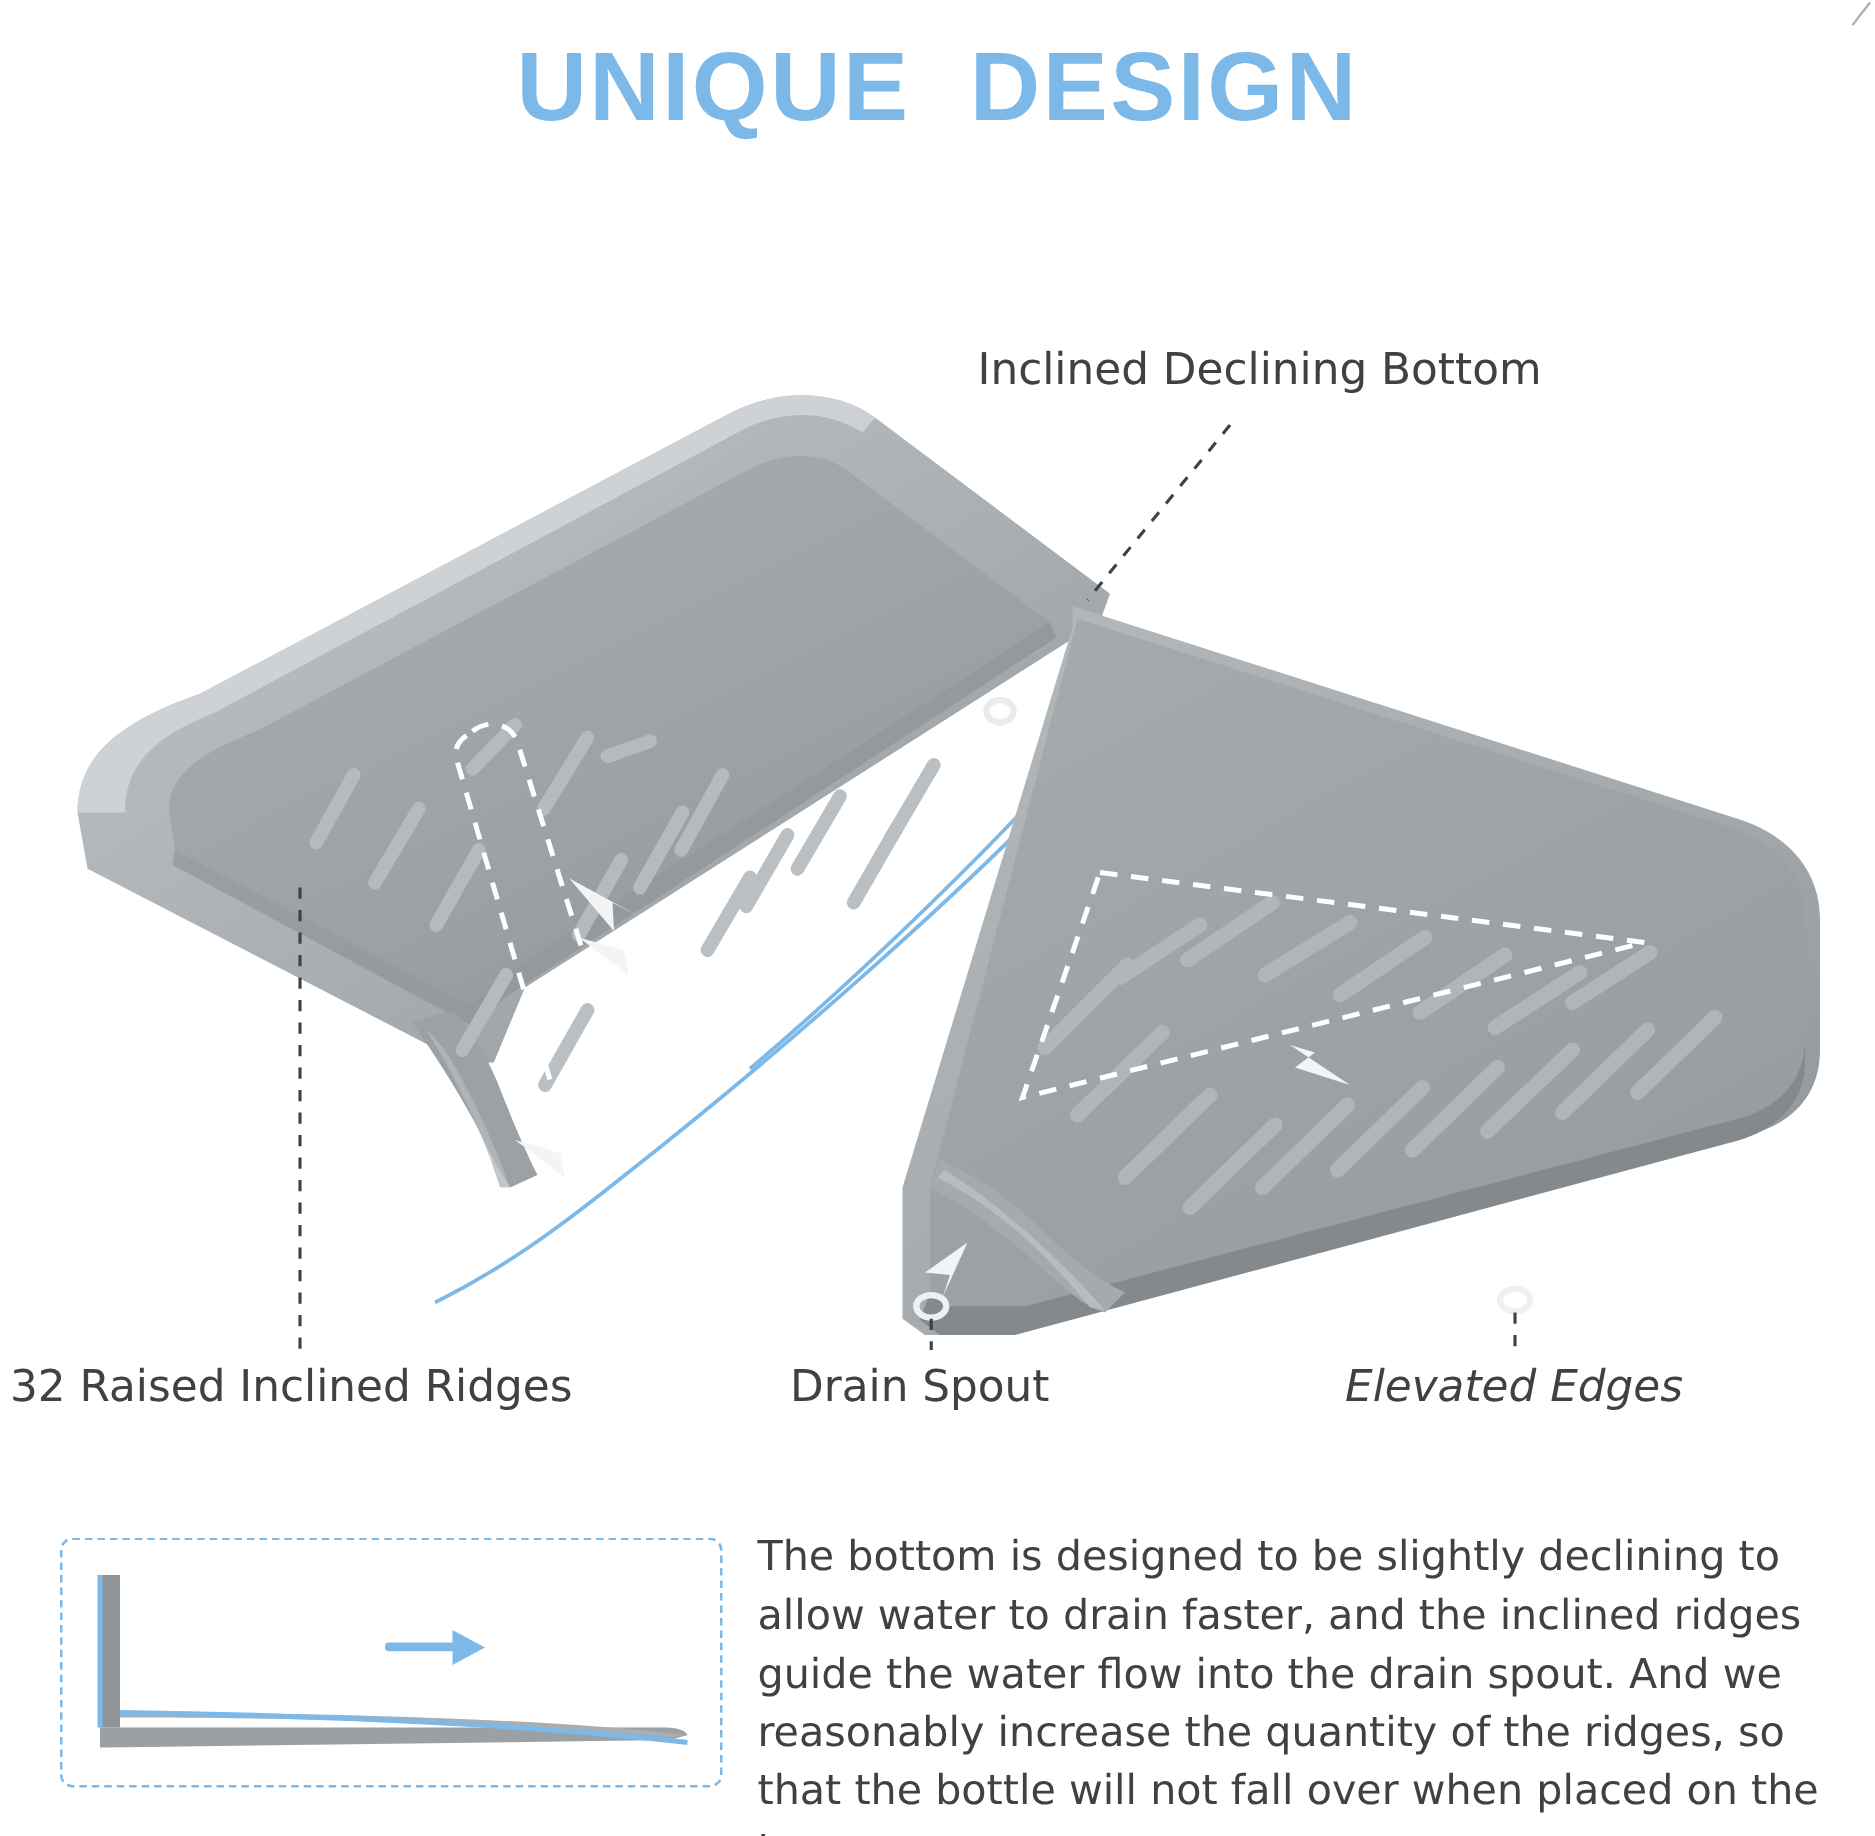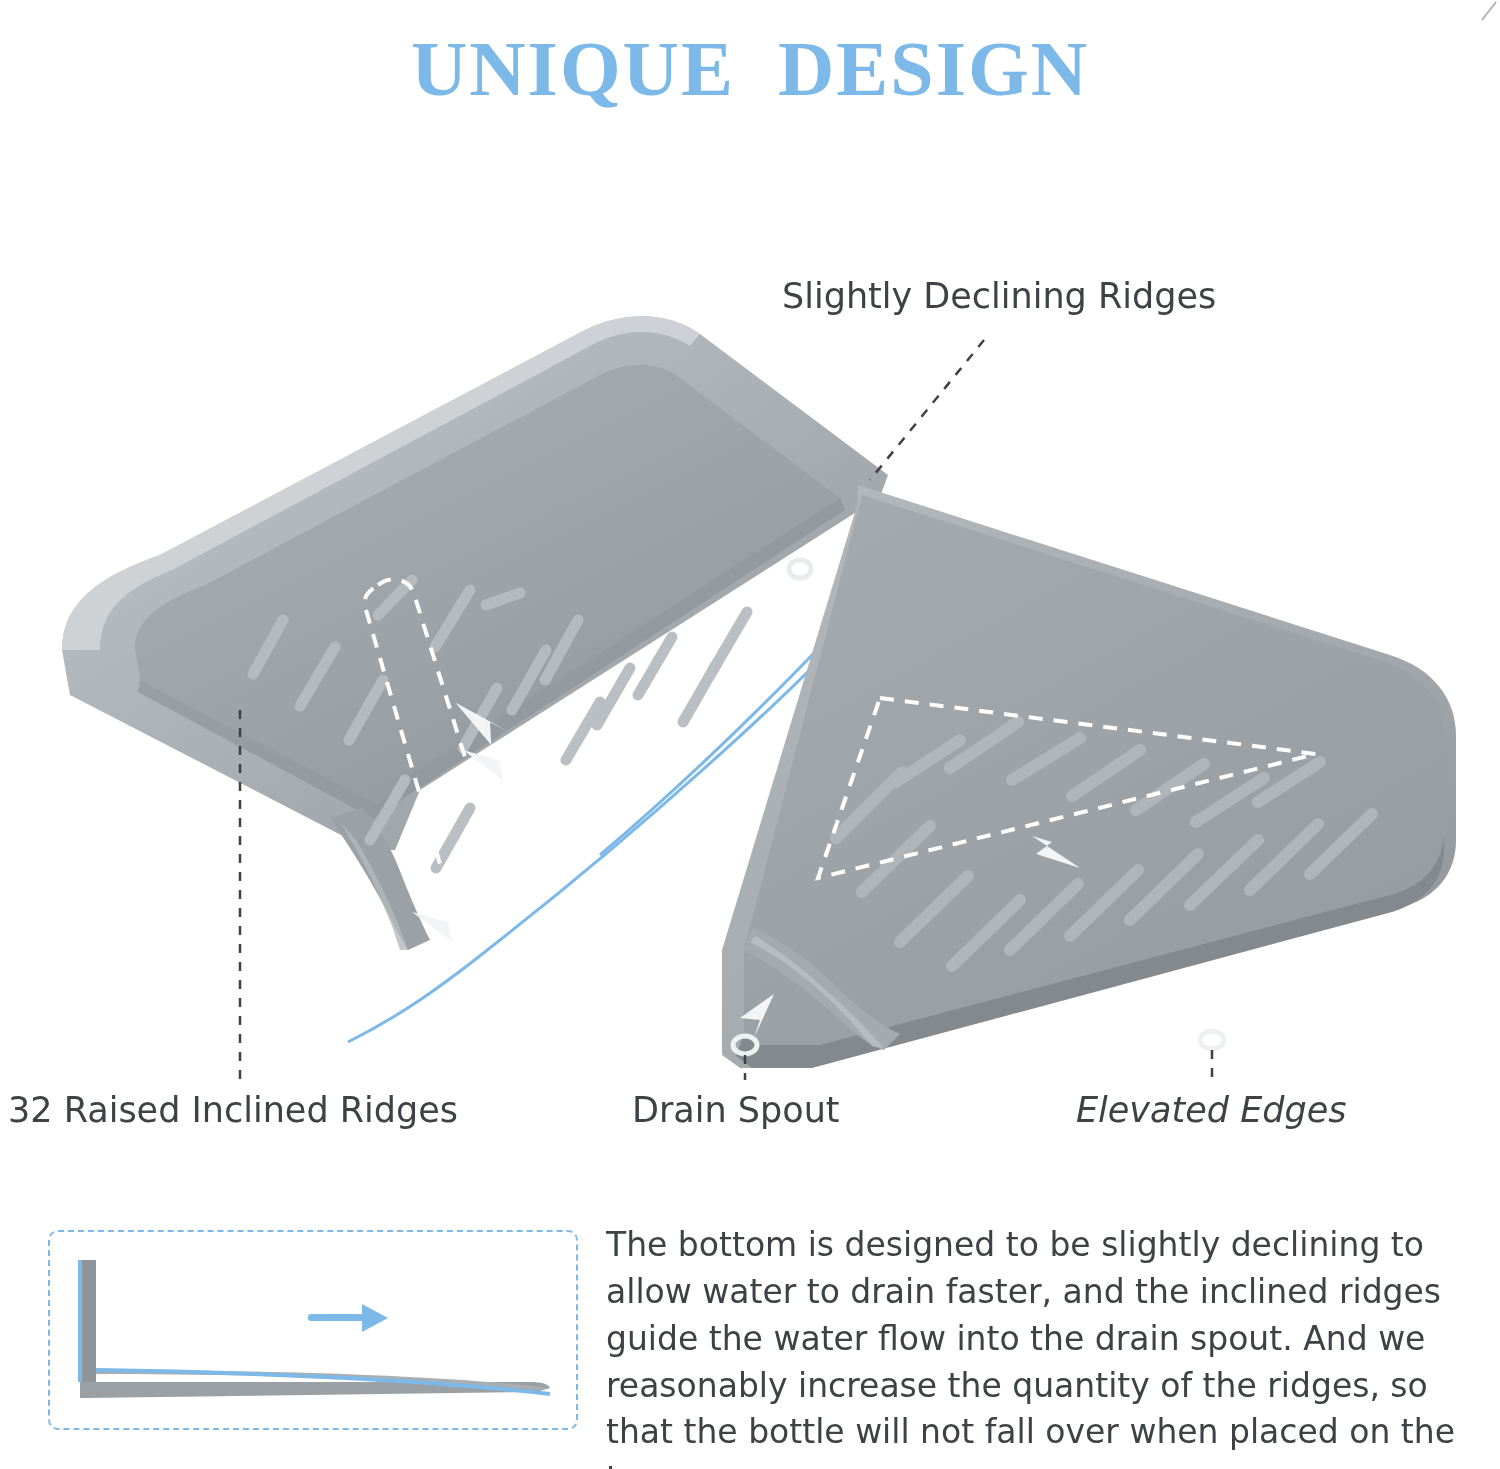--- a/index.html
+++ b/index.html
@@ -15,21 +15,21 @@
     overflow: hidden;
   }
 
   
   .title {
     position: absolute;
     top: 24px;
     left: 0;
     width: 1500px;
     text-align: center;
-    font-family: Liberation Serif, serif;
+    font-family: Liberation Sans, sans-serif;
     font-size: 78px;
     font-weight: bold;
     letter-spacing: 2px;
     color: #7db9e8;
     white-space: pre;
   }
 
   
   .stage {
     position: absolute;
@@ -301,21 +301,21 @@
       <path d="M 745 905 L 745 930"></path>
 
       <path d="M 1212 900 L 1212 930"></path>
     </g>
     <g stroke="#3e4245" stroke-width="2.5" fill="none">
       <path d="M 240 930 L 240 930"></path>
     </g>
   </svg>
 </div>
 
-<div class="callout callout-declining">Slightly Declining Ridges</div>
+<div class="callout callout-declining">Inclined Declining Bottom</div>
 <div class="callout callout-ridges">32 Raised Inclined Ridges</div>
 <div class="callout callout-spout">Drain Spout</div>
 <div class="callout callout-edges">Elevated Edges</div>
 
 <svg class="corner-mark" viewBox="0 0 20 22" xmlns="http://www.w3.org/2000/svg">
   <path d="M 2 20 L 16 2" stroke="#aeb3b7" stroke-width="2" fill="none"></path>
 </svg>
 
 <div class="bottom-section">
 

